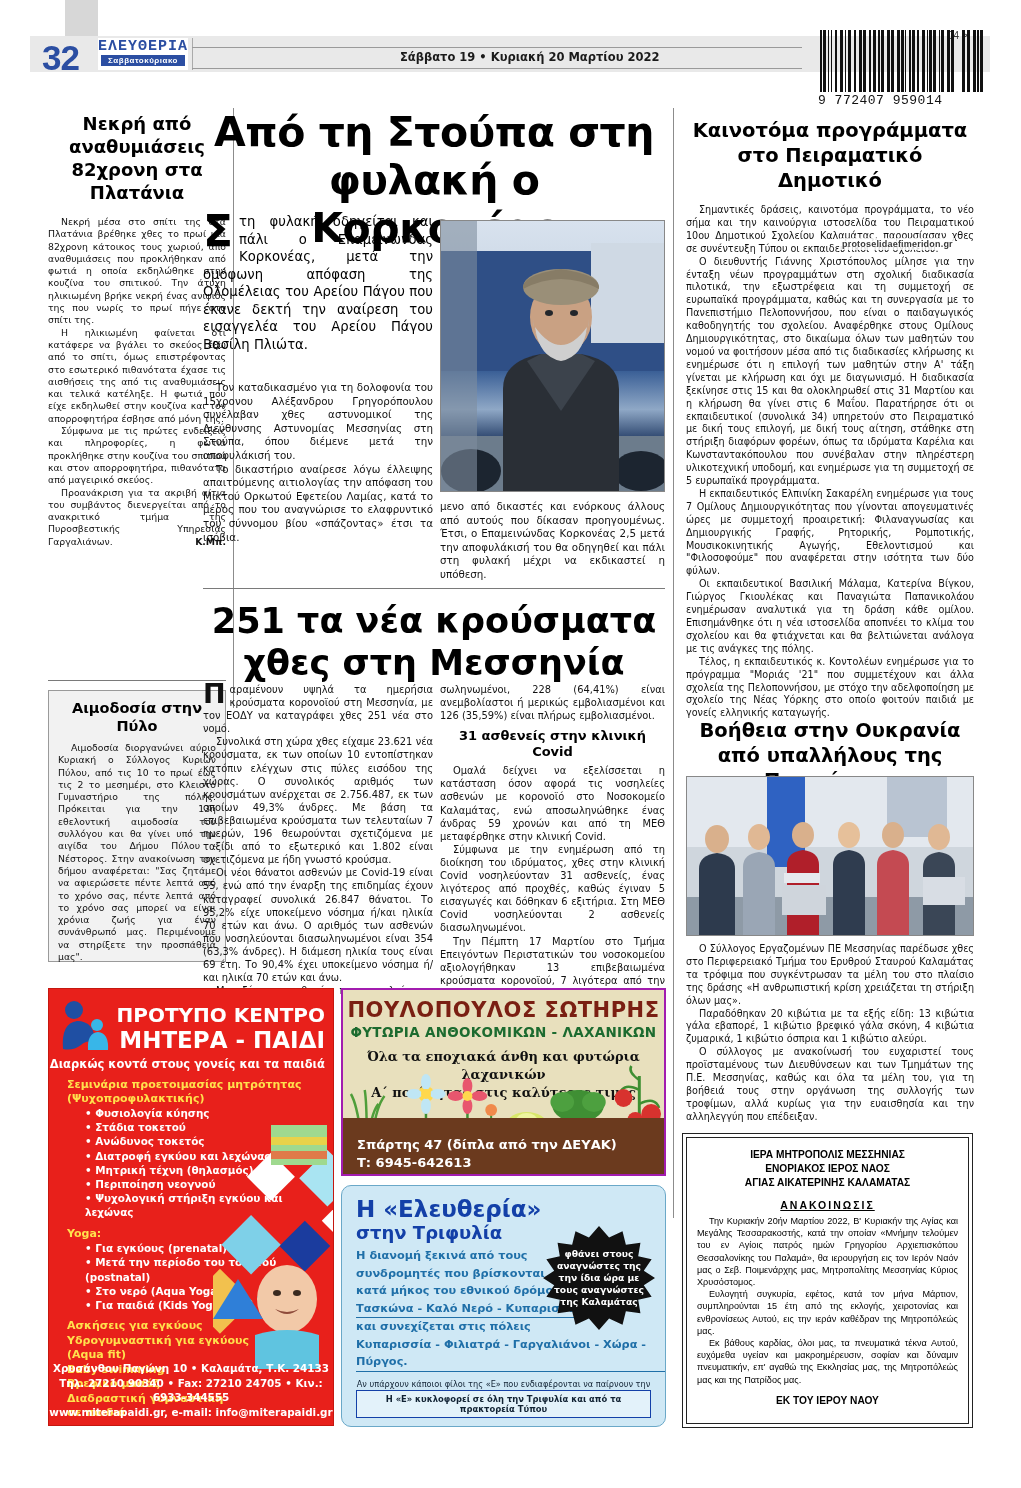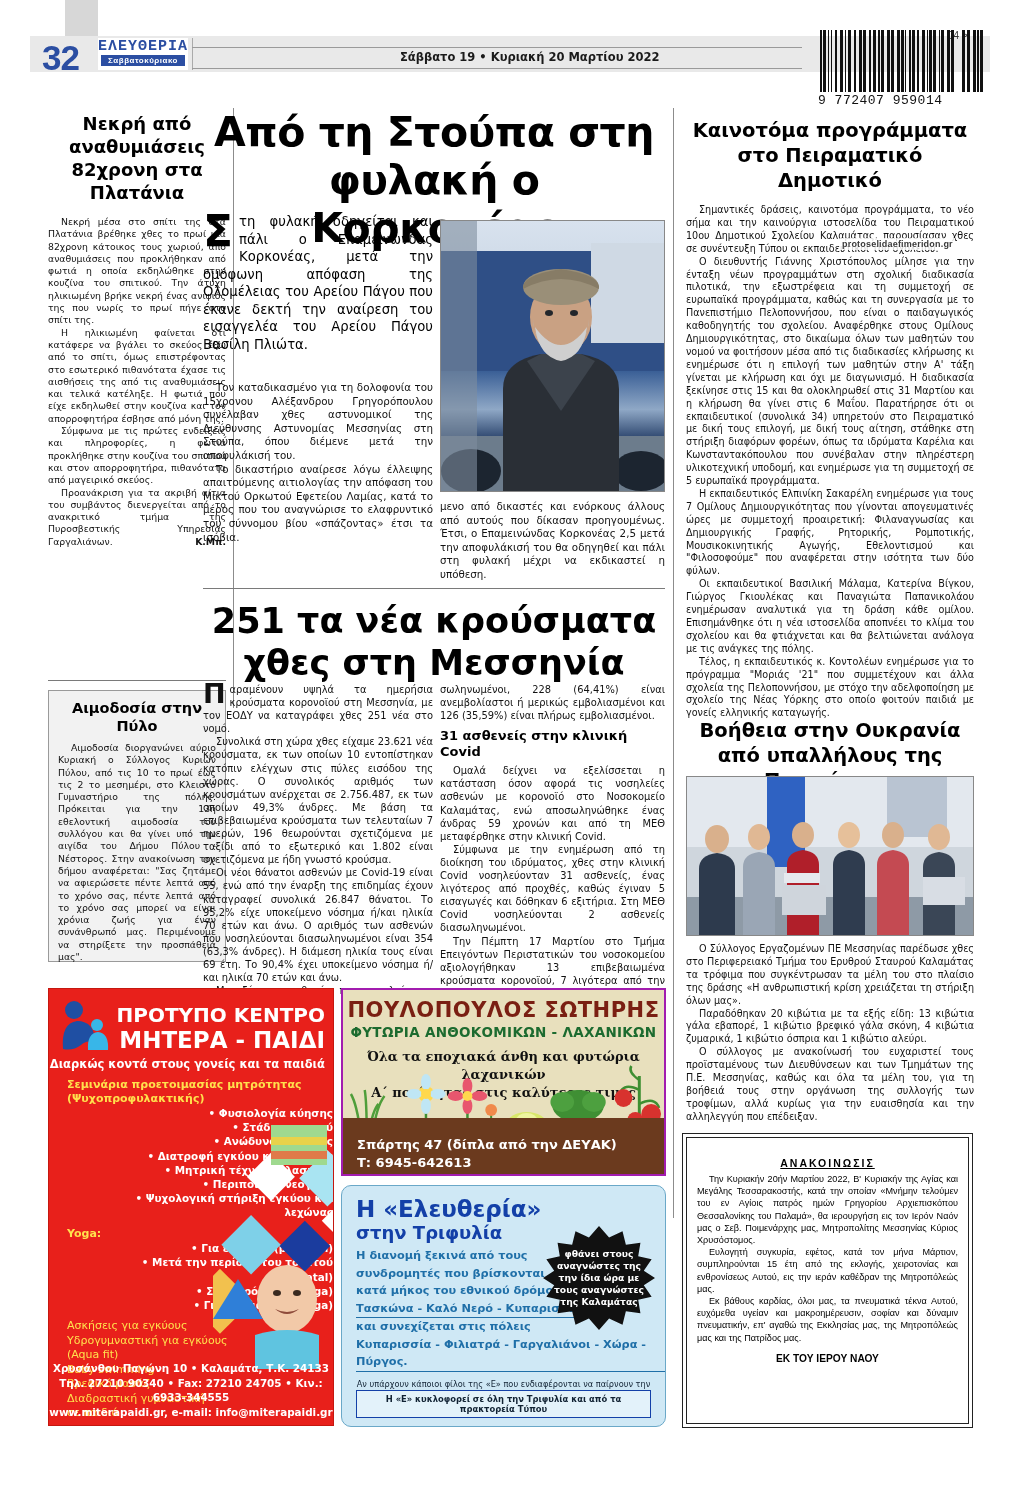--- a/index.html
+++ b/index.html
@@ -99,21 +99,21 @@
   .dropcap {
     float: left; font-size: 44px; line-height: 34px; font-weight: bold;
     padding: 2px 6px 0 0; font-family: "DejaVu Sans", sans-serif;
   }
   .dropcap-sm {
     float: left; font-size: 27px; line-height: 20px; font-weight: bold;
     padding: 1px 4px 0 0; font-family: "DejaVu Sans", sans-serif;
   }
   .subhead {
     font-family: "DejaVu Sans", sans-serif; font-weight: bold;
-    font-size: 13px; text-align: left; line-height: 16px; margin: 6px 0 4px;
+    font-size: 13px; text-align: center; line-height: 16px; margin: 6px 0 4px;
   }
   .box {
     position: absolute; border: 1px solid #9a9a9a; background: #f2f2f2;
   }
   .sig { font-weight: bold; }
   
   .photo { position: absolute; overflow: hidden; }
   .watermark {
     position: absolute; font-size: 9px; color: #3b3b3b; font-weight: bold;
     font-family: "Liberation Sans", sans-serif; letter-spacing: .2px;
@@ -135,28 +135,28 @@
   #ad-mitera .m-title1 { font-size: 20px; line-height: 24px; margin-top: 14px;}
   #ad-mitera .m-title2 { font-size: 23px; line-height: 27px; }
   #ad-mitera .m-slogan {
     text-align: right; padding-right: 8px; font-size: 11.5px; font-weight: bold;
     color: #fff; font-family: "DejaVu Sans", sans-serif; margin-top: 3px;
   }
   #ad-mitera .m-head {
     color: #ffe14d; font-weight: bold; font-size: 11px; padding-left: 18px;
     font-family: "DejaVu Sans", sans-serif; margin-top: 7px; line-height: 13.5px;
   }
-  #ad-mitera ul { margin: 1px 0 0 0; padding-left: 36px; list-style: none; text-align: right; }
+  #ad-mitera ul { margin: 1px 0 0 0; padding-left: 36px; list-style: none; }
   #ad-mitera li {
     font-size: 10.4px; line-height: 14.2px; color: #fff; font-weight: bold;
     font-family: "DejaVu Sans", sans-serif;
   }
   #ad-mitera li::before { content: "• "; }
   #ad-mitera .m-item {
-    color: #ffe14d; font-weight: normal; font-size: 11px; padding-left: 18px;
+    color: #ffe14d; font-weight: bold; font-size: 11px; padding-left: 18px;
     font-family: "DejaVu Sans", sans-serif; line-height: 14.5px;
   }
   #ad-mitera .m-foot {
     position: absolute; bottom: 6px; left: 0; width: 100%;
     text-align: center; font-size: 10.4px; font-weight: bold; line-height: 14.5px;
     font-family: "DejaVu Sans", sans-serif; color: #fff;
   }
   .m-logo {
     position: absolute; left: 8px; top: 10px; width: 56px; height: 54px;
   }
@@ -635,20 +635,25 @@
       <div class="uline">Τασκώνα - Καλό Νερό - Κυπαρισσία</div>
       <div>και συνεχίζεται στις πόλεις</div>
       <div class="uline">Κυπαρισσία - Φιλιατρά - Γαργαλιάνοι - Χώρα - Πύργος.</div>
     </div>
     <div class="t-small">Αν υπάρχουν κάποιοι φίλοι της «Ε» που ενδιαφέρονται να παίρνουν την εφημερίδα, μπορούν να επικοινωνούν με τον κ. Στάθη Βρεττό 27210 21421</div>
     <div class="t-bar">Η «Ε» κυκλοφορεί σε όλη την Τριφυλία και από τα πρακτορεία Τύπου</div>
   </div>
 
   <div class="ad" id="ad-church">
     <div class="inner">
+      <div class="c-head">
+        <div>ΙΕΡΑ ΜΗΤΡΟΠΟΛΙΣ ΜΕΣΣΗΝΙΑΣ</div>
+        <div>ΕΝΟΡΙΑΚΟΣ ΙΕΡΟΣ ΝΑΟΣ</div>
+        <div>ΑΓΙΑΣ ΑΙΚΑΤΕΡΙΝΗΣ ΚΑΛΑΜΑΤΑΣ</div>
+      </div>
       <div class="c-anak">ΑΝΑΚΟΙΝΩΣΙΣ</div>
       <div class="c-body">
         <p>Την Κυριακήν 20ήν Μαρτίου 2022, Β' Κυριακήν της Αγίας και Μεγάλης Τεσσαρακοστής, κατά την οποίαν «Μνήμην τελούμεν του εν Αγίοις πατρός ημών Γρηγορίου Αρχιεπισκόπου Θεσσαλονίκης του Παλαμά», θα ιερουργήση εις τον Ιερόν Ναόν μας ο Σεβ. Ποιμενάρχης μας, Μητροπολίτης Μεσσηνίας Κύριος Χρυσόστομος.</p>
         <p>Ευλογητή συγκυρία, εφέτος, κατά τον μήνα Μάρτιον, συμπληρούνται 15 έτη από της εκλογής, χειροτονίας και ενθρονίσεως Αυτού, εις την ιεράν καθέδραν της Μητροπόλεώς μας.</p>
         <p>Εκ βάθους καρδίας, όλοι μας, τα πνευματικά τέκνα Αυτού, ευχόμεθα υγείαν και μακροημέρευσιν, σοφίαν και δύναμιν πνευματικήν, επ' αγαθώ της Εκκλησίας μας, της Μητροπόλεώς μας και της Πατρίδος μας.</p>
       </div>
       <div class="c-sign">ΕΚ ΤΟΥ ΙΕΡΟΥ ΝΑΟΥ</div>
     </div>
   </div>
 

